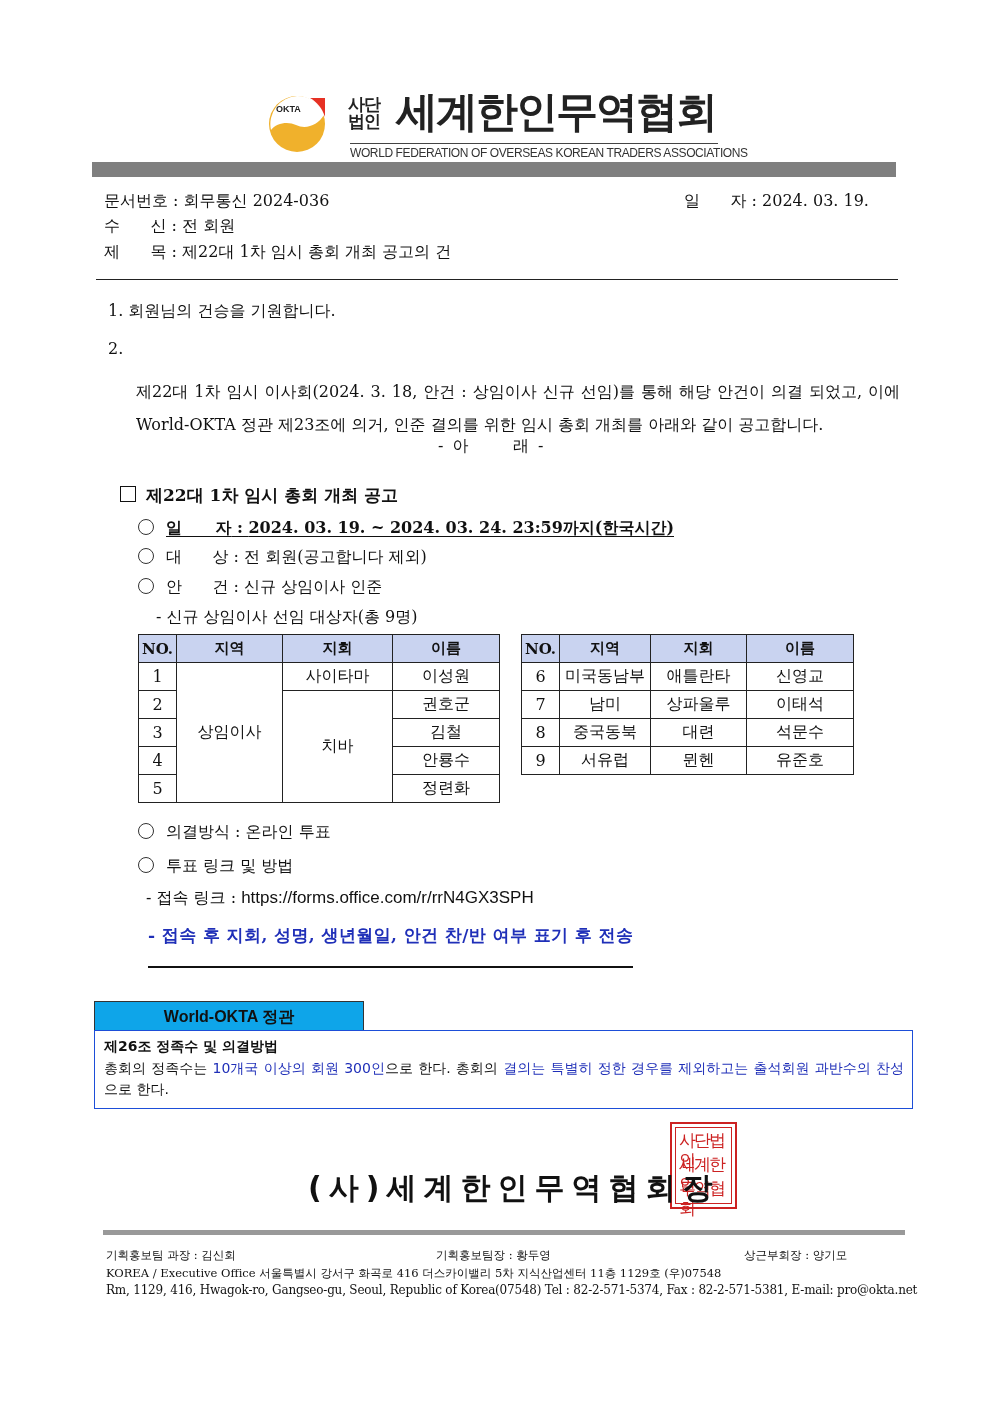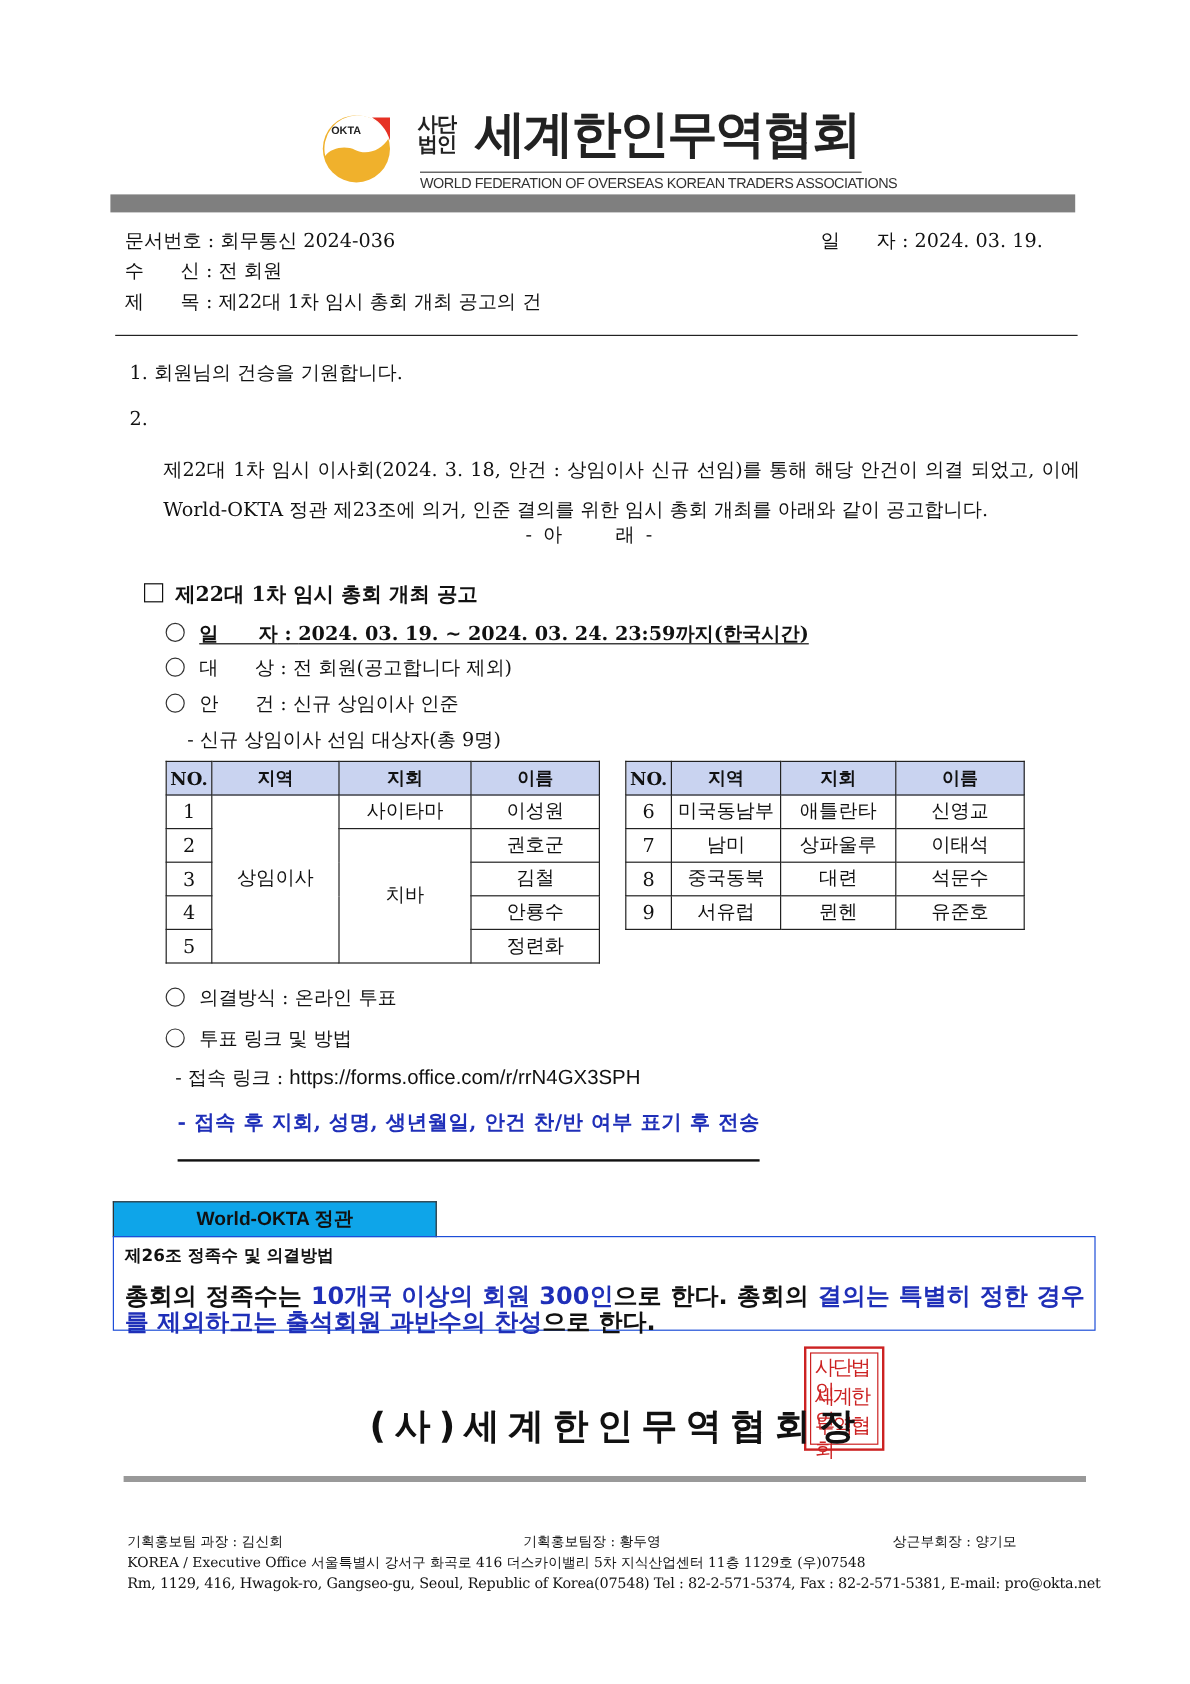--- a/index.html
+++ b/index.html
@@ -46,32 +46,32 @@
   .t2 { left:521px; top:634px; }
 
   .link-line { left:146px; top:888px; font-size:16px; white-space:nowrap; }
   .link-url { font-family:"Liberation Sans", sans-serif; font-size:17px; }
   .instr { left:148px; top:924px; font-size:17px; font-weight:bold; color:#1f2fb8; white-space:nowrap; border-bottom:2px solid #111; padding-bottom:19px; letter-spacing:0.4px; }
 
   
   .statute-tab { left:94px; top:1001px; width:268px; height:29px; background:#0ea5e9; border:1px solid #333; border-bottom:none; font-family:"Liberation Sans", sans-serif; font-weight:bold; font-size:16px; text-align:center; line-height:29px; }
   .statute-box { left:94px; top:1030px; width:817px; height:77px; border:1px solid #1d4ed8; font-family:"DejaVu Sans","Liberation Sans", sans-serif; }
   .statute-head { position:absolute; left:9px; top:7px; font-weight:bold; font-size:14px; }
-  .statute-body { position:absolute; left:9px; top:39px; width:800px; font-size:20px; line-height:21px; text-align:justify; text-align-last:left;font-weight:bold; }
+  .statute-body { position:absolute; left:9px; top:27px; width:800px; font-size:14px; line-height:21px; text-align:justify; text-align-last:left; }
   .blue { color:#1f2fb8; }
 
   
   .signature { left:308px; top:1168px; font-family:"DejaVu Sans", sans-serif; font-weight:bold; font-size:30px; letter-spacing:7px; white-space:nowrap; }
   .seal { left:670px; top:1122px; width:67px; height:87px; border:2px solid #c22; box-sizing:border-box; }
   .seal-inner { position:absolute; left:3px; top:3px; right:3px; bottom:3px; border:1px solid #c22; }
   .seal-glyph { position:absolute; font-family:"DejaVu Serif", serif; color:#c22; font-size:17px; line-height:20px; letter-spacing:-2px; }
 
   
   .footer-band { left:103px; top:1230px; width:802px; height:5px; background:#999; }
-  .footer { font-size:11.5px; white-space:nowrap; color:#111;margin-top:29px; }
+  .footer { font-size:11.5px; white-space:nowrap; color:#111; }
   .f-staff1 { left:106px; top:1248px; }
   .f-staff2 { left:436px; top:1248px; }
   .f-staff3 { left:744px; top:1248px; }
   .f-addr-kr { left:106px; top:1266px; }
   .f-addr-en { left:106px; top:1283px; font-size:12px; letter-spacing:-0.2px; }
 </style>
 </head>
 <body>
 
 <div class="abs logo">

